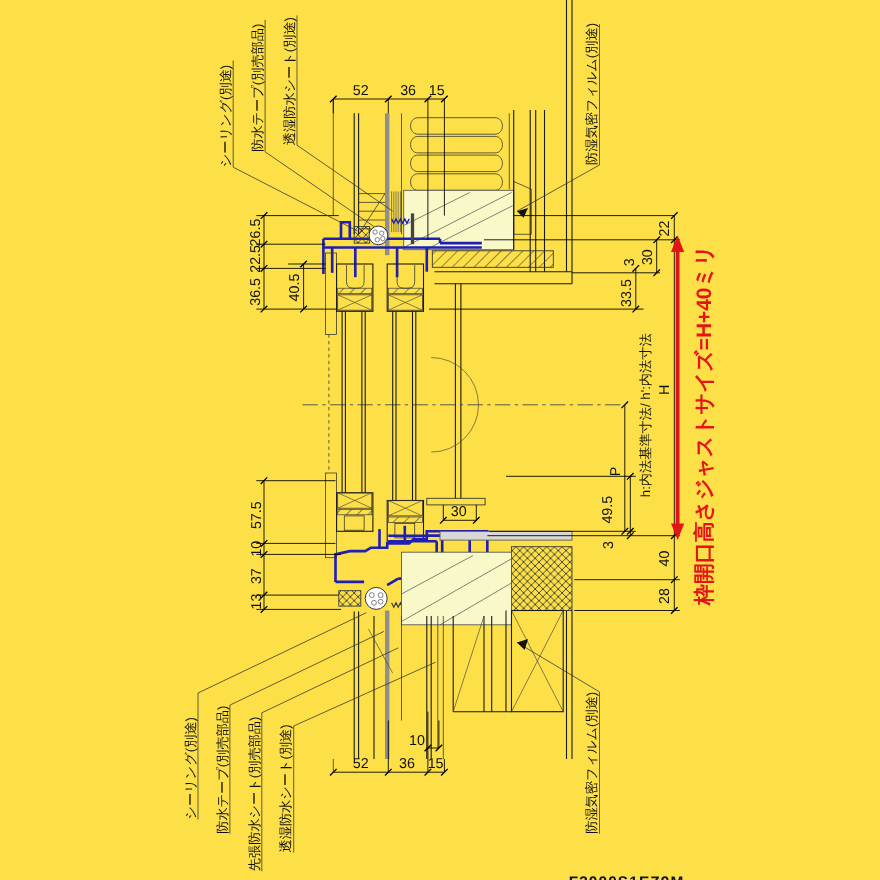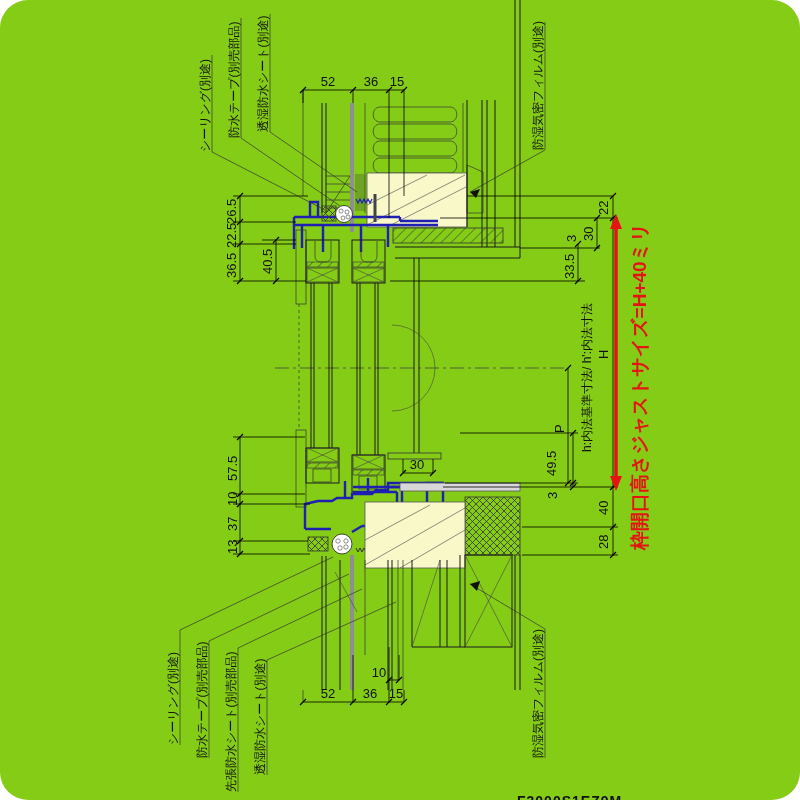--- a/index.html
+++ b/index.html
@@ -1,17 +1,17 @@
 <!DOCTYPE html>
 <html><head>
 <meta charset="utf-8">
 <style>
   html,body{margin:0;padding:0;background:#fff;}
-  .canvas{position:relative;width:800px;height:800px;background:#84cc16;overflow:hidden;
-          font-family:"Liberation Sans",sans-serif;border-radius:28px;}
+  .canvas{position:relative;width:800px;height:800px;background:#fde047;overflow:hidden;
+          font-family:"Liberation Sans",sans-serif;}
   svg{position:absolute;left:0;top:0;}
   svg text{font-family:"Liberation Sans",sans-serif;fill:#111;}
   .dimtxt{font-size:13px;}
   .lbltxt{font-size:12px;}
   .ln{stroke:#1a1a1a;stroke-width:1;fill:none;}
   .thin{stroke:#333;stroke-width:.7;fill:none;}
   .xtra{stroke:#444;stroke-width:.6;fill:none;}
   .dim{stroke:#000;stroke-width:.8;fill:none;}
   .tick{stroke:#000;stroke-width:1.2;fill:none;}
   .blue{stroke:#1f1fb4;stroke-width:2.4;fill:none;stroke-linejoin:miter;}

